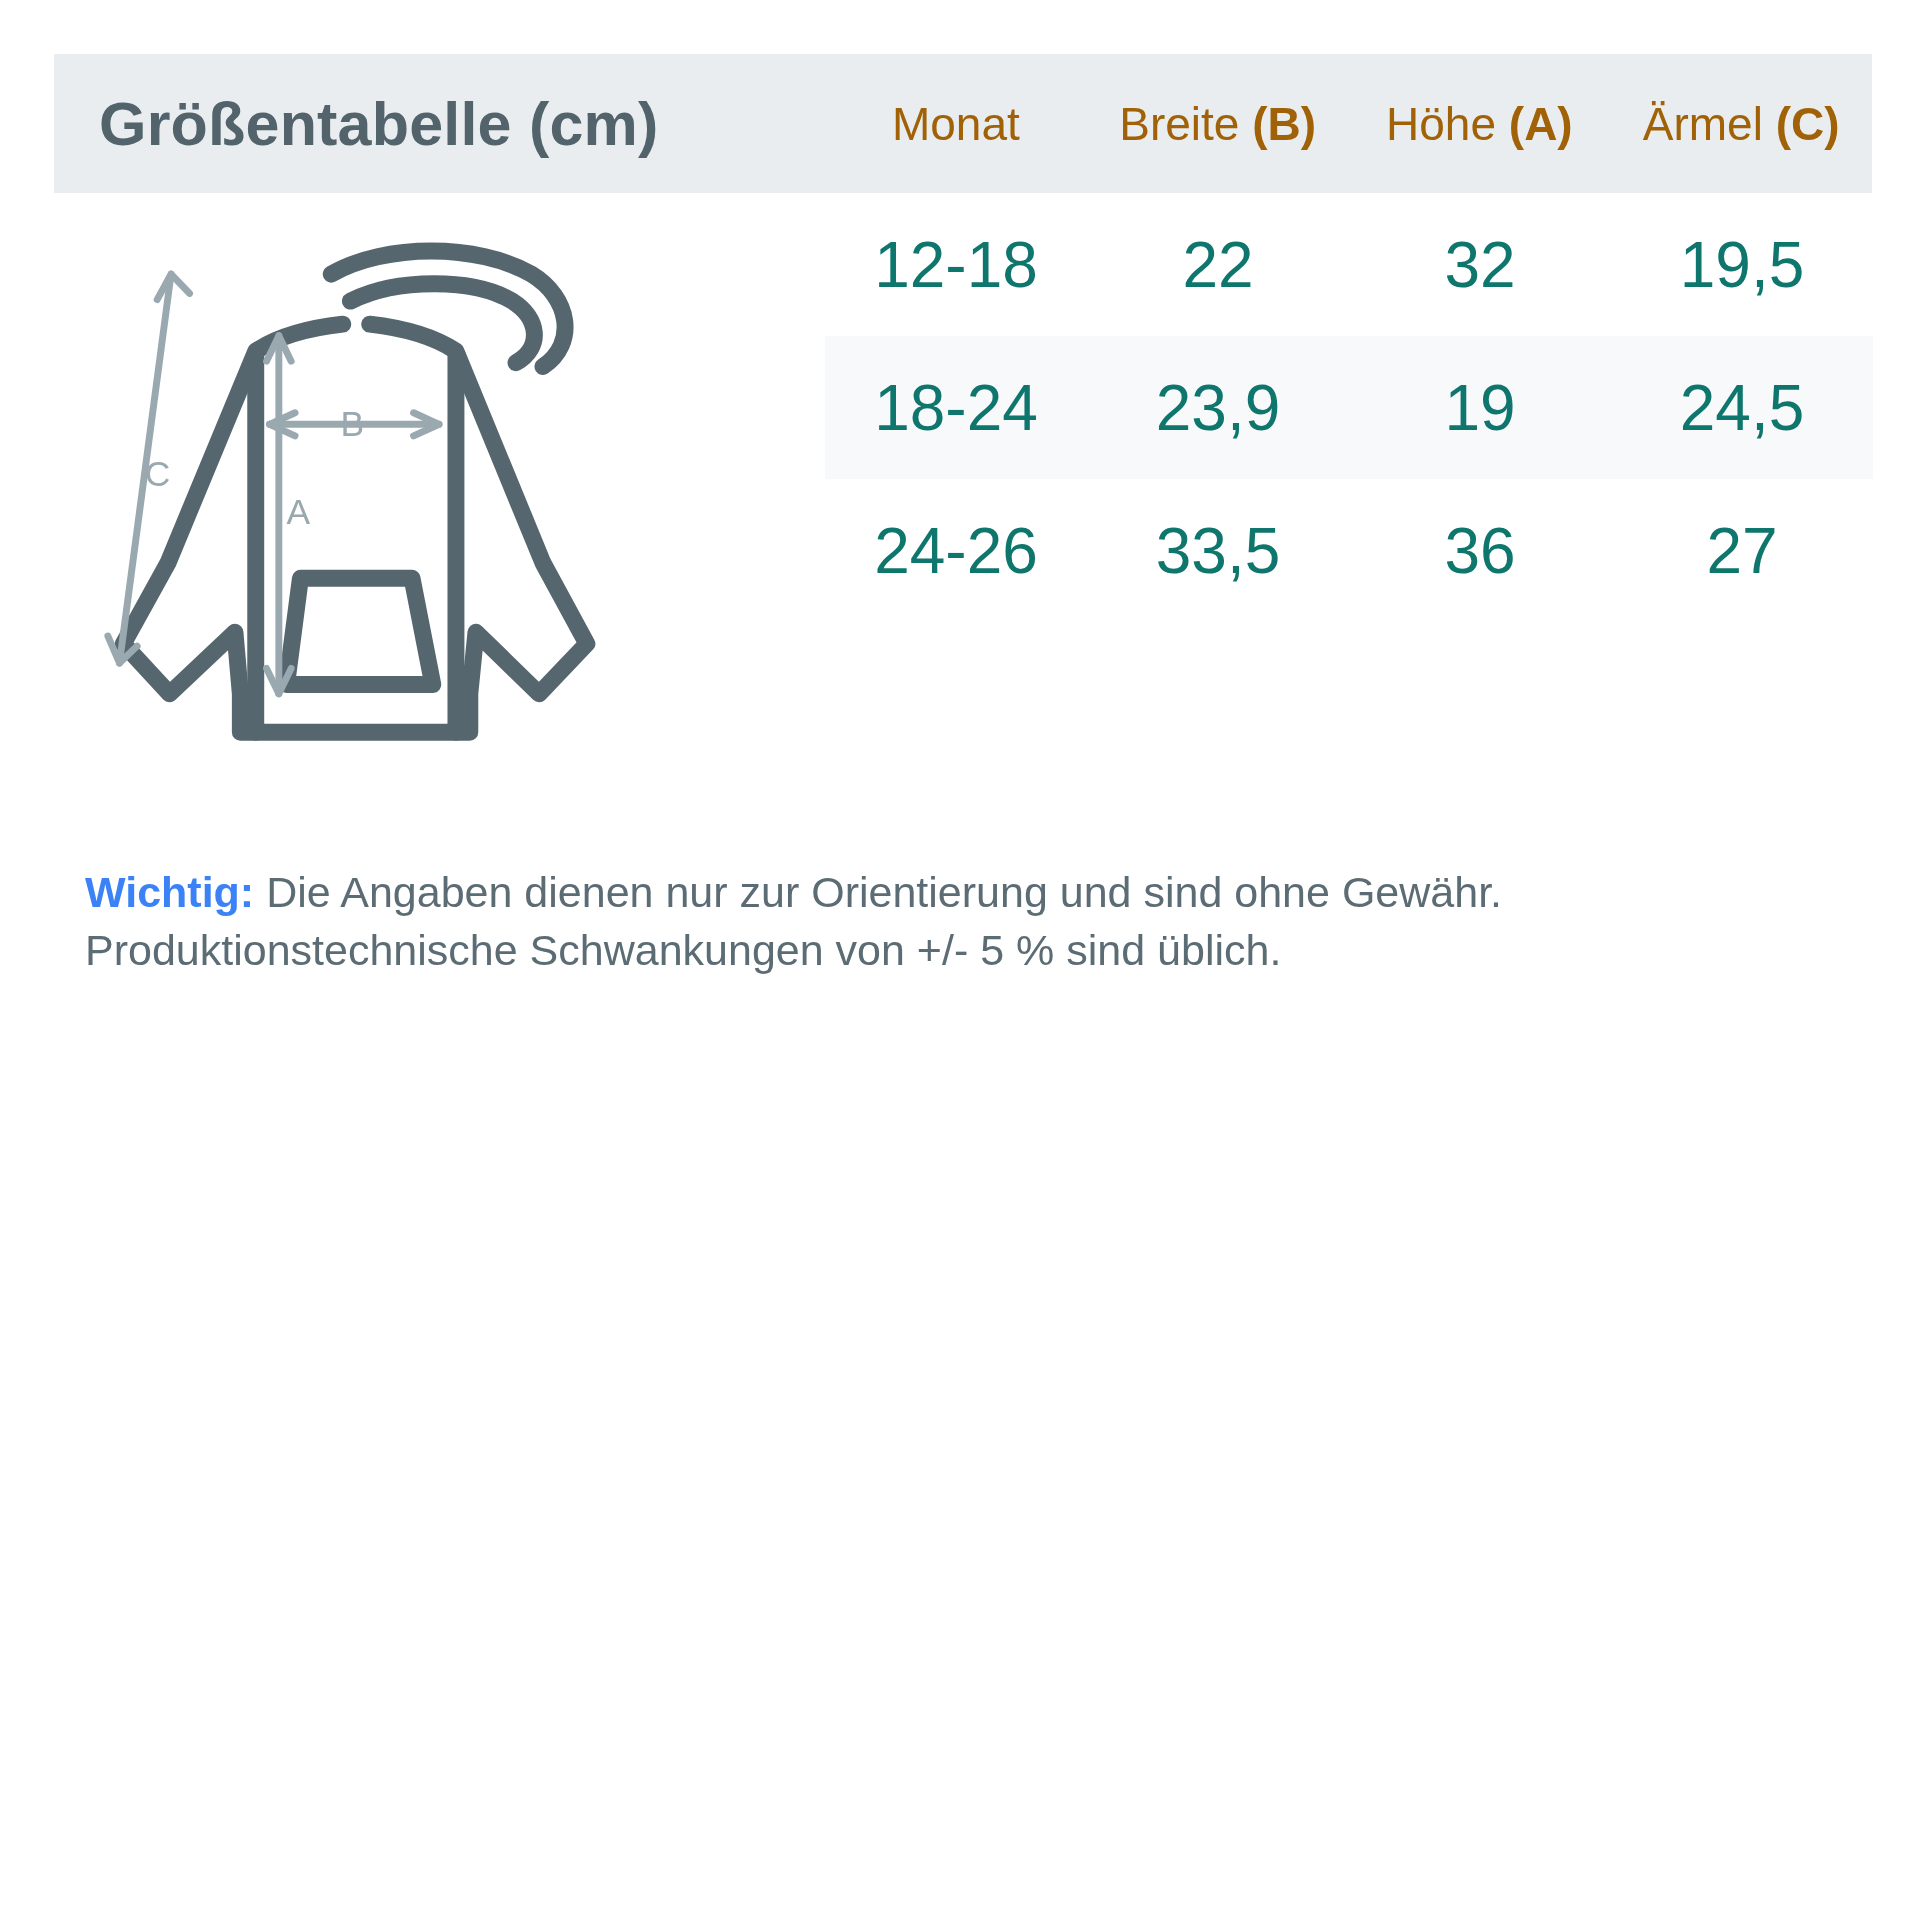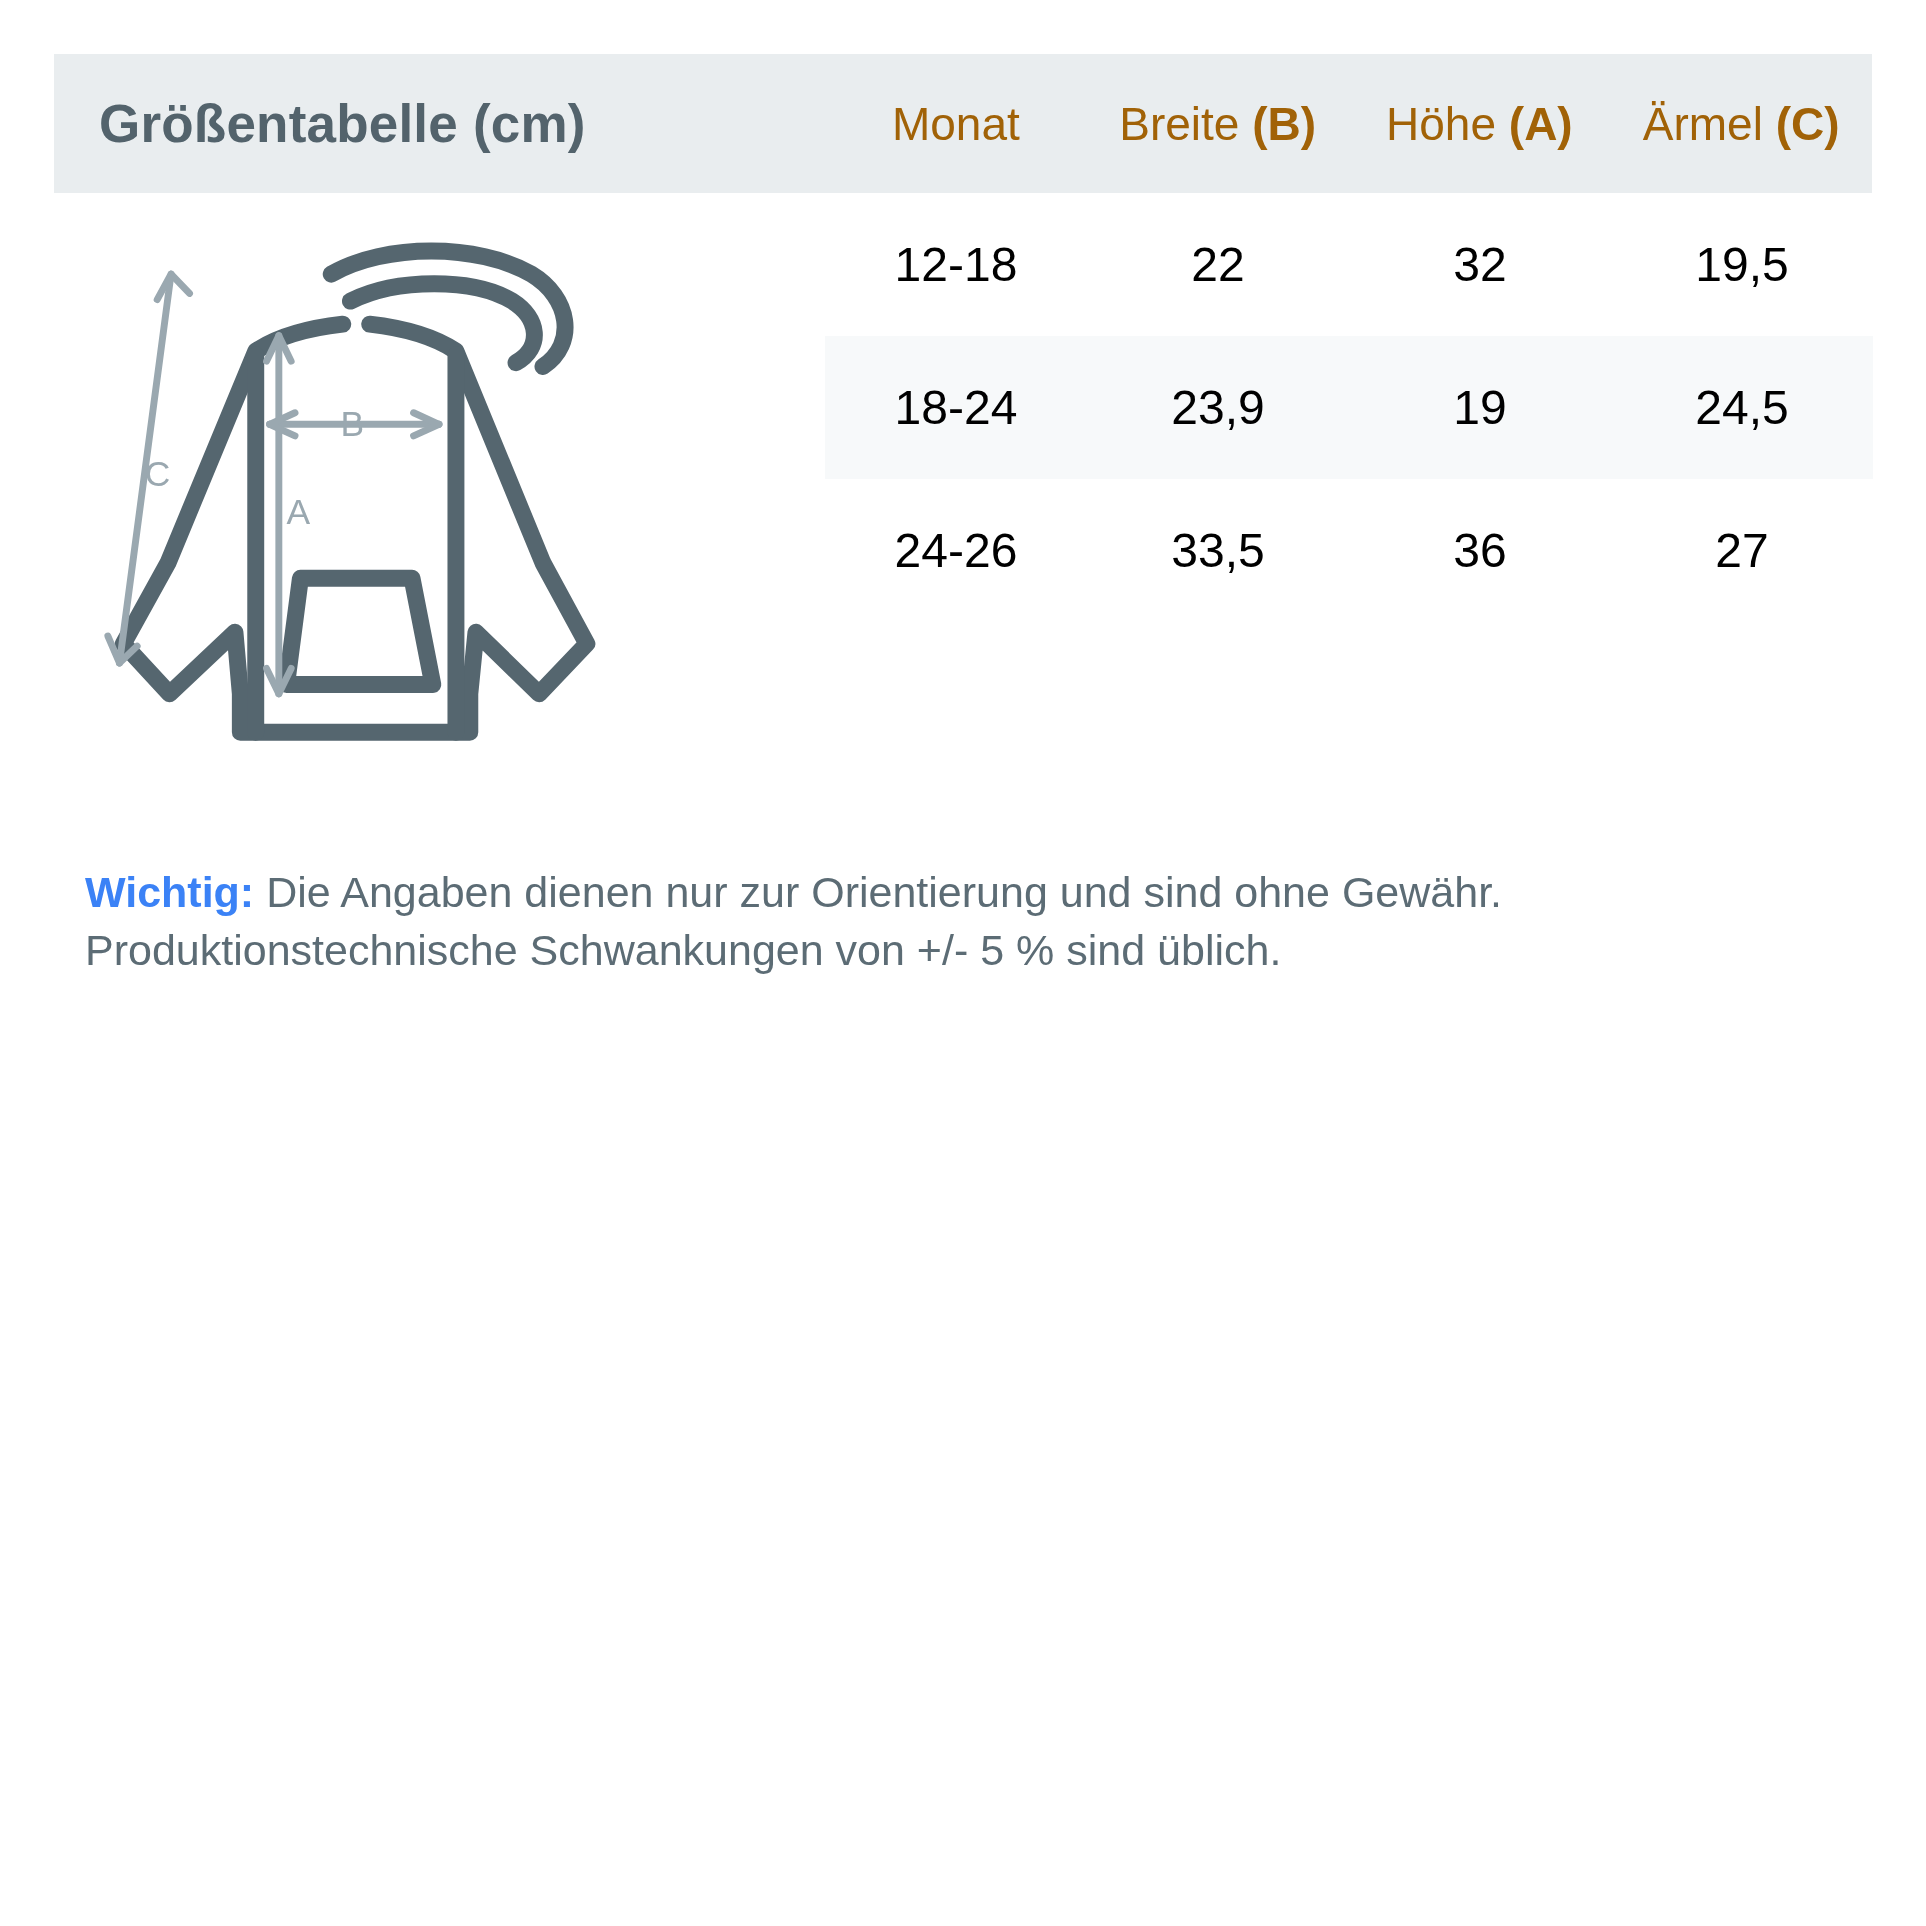--- a/index.html
+++ b/index.html
@@ -33,21 +33,21 @@
   .header-row {
     display: flex;
     align-items: center;
     background: #e9edef;
     height: 139px;
   }
   .header-title {
     width: 771px;
     padding-left: 45px;
     box-sizing: border-box;
-    font-size: 53px;
+    font-size: 61px;
     font-weight: bold;
     color: #53636c;
     letter-spacing: 0.2px;
   }
   .header-cell {
     flex: 1;
     text-align: center;
     font-size: 46px;
     color: #a16207;
     font-weight: normal;
@@ -86,22 +86,22 @@
     display: flex;
     align-items: center;
     height: 143px;
   }
   .data-row.alt {
     background: #f7f9fa;
   }
   .data-cell {
     flex: 1;
     text-align: center;
-    font-size: 48px;
-    color: #000000;
+    font-size: 64px;
+    color: #0f766e;
   }
 
   
   .note {
     position: absolute;
     left: 85px;
     top: 863px;
     width: 1772px;
     font-size: 43px;
     line-height: 1.35;

